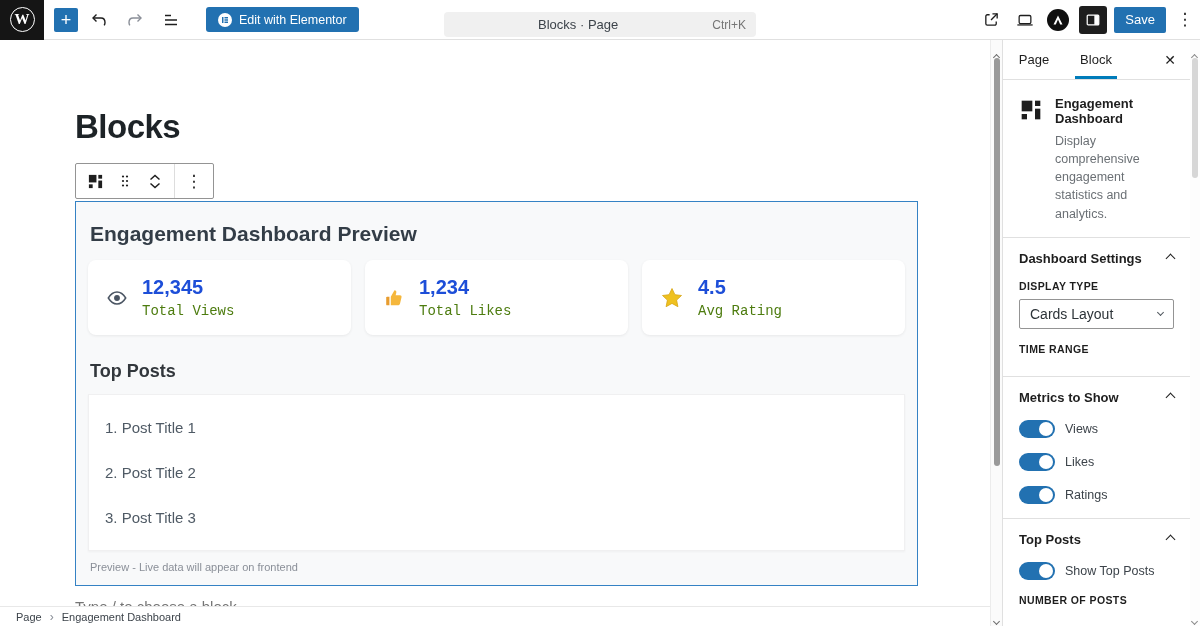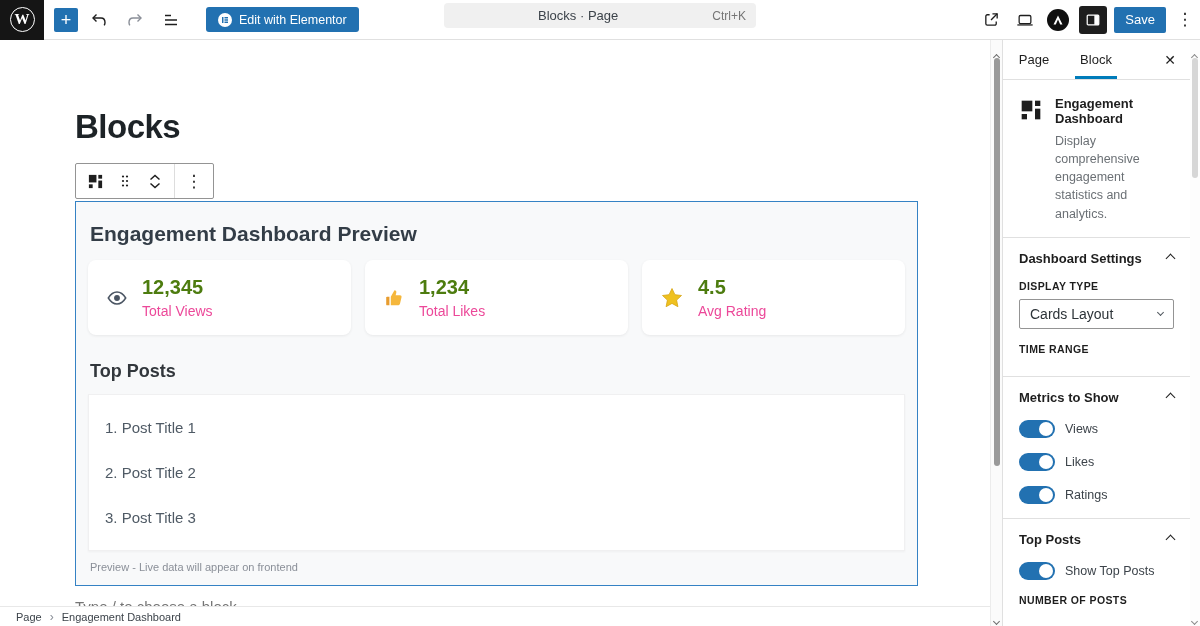--- a/index.html
+++ b/index.html
@@ -13,21 +13,21 @@
   .wp-circle { width:25px; height:25px; border:1.6px solid #fff; border-radius:50%;
     display:flex; align-items:center; justify-content:center;
     font-family:"Liberation Serif", serif; font-size:15px; font-weight:bold; color:#fff; }
   .tb-left { display:flex; align-items:center; gap:6px; padding-left:10px; }
   .plus-btn { width:24px; height:24px; border-radius:2px; background:#2271b1; color:#fff;
     display:flex; align-items:center; justify-content:center; font-size:18px; line-height:1; cursor:pointer; }
   .icon-btn { width:30px; height:30px; display:flex; align-items:center; justify-content:center; color:#1e1e1e; cursor:pointer; background:none; border:none; }
   .elementor-btn { margin-left:14px; height:25px; background:#2271b1; color:#fff; border:none; border-radius:3px;
     display:flex; align-items:center; gap:7px; padding:4px 12px; font-size:12.5px; cursor:pointer; font-family:inherit; }
   .elementor-badge { width:14px; height:14px; background:#fff; border-radius:50%; display:flex; align-items:center; justify-content:center; }
-  .cmd-pill { position:absolute; left:50%; top:3px; transform:translateX(-50%);
+  .cmd-pill { position:absolute; left:50%; top:12px; transform:translateX(-50%);
     width:312px; height:25px; background:#f0f0f0; border-radius:4px;
     display:flex; align-items:center; cursor:pointer; }
   .cmd-label { flex:1; text-align:center; font-size:13px; color:#3c434a; }
   .cmd-shortcut { font-size:12px; color:#757575; padding-right:10px; }
   .tb-right { margin-left:auto; display:flex; align-items:center; gap:4px; padding-right:0; }
   .astra-btn { width:22px; height:22px; border-radius:50%; background:#0f0f0f; display:flex; align-items:center; justify-content:center; cursor:pointer; margin:0 3px; }
   .panel-toggle { width:28px; height:28px; border-radius:3px; background:#1e1e1e; display:flex; align-items:center; justify-content:center; cursor:pointer; margin:0 3px; }
   .save-btn { height:26px; padding:0 11px; background:#2271b1; color:#fff; border:none; border-radius:2px; font-size:13px; cursor:pointer; font-family:inherit; }
   .ellipsis { font-size:17px; color:#1e1e1e; letter-spacing:0; }
 
@@ -41,22 +41,22 @@
   .bt-group { display:flex; align-items:center; gap:4px; padding:0 6px; }
   .bt-btn { width:26px; height:34px; display:flex; align-items:center; justify-content:center; cursor:pointer; }
   .bt-sep { width:1px; background:#ddd; }
   .mover { display:flex; flex-direction:column; align-items:center; justify-content:center; gap:1px; }
 
   .eng-block { width:843px; margin-top:2px; border:1.5px solid #3582c4; background:#f8f9fa; padding:14px 12px 12px 12px; cursor:pointer; }
   .eng-title { font-size:21px; font-weight:600; color:#333d47; padding:6px 0 14px 2px; }
   .stats-row { display:flex; gap:14px; }
   .stat-card { flex:1; background:#fff; border-radius:8px; box-shadow:0 1px 3px rgba(0,0,0,.07);
     display:flex; align-items:center; gap:14px; padding:14px 18px; height:75px; }
-  .stat-value { font-size:20px; font-weight:700; color:#4d7c0f; }
-  .stat-label { font-size:14px; color:#ec4899; margin-top:4px; }
+  .stat-value { font-size:20px; font-weight:700; color:#1d4ed8; }
+  .stat-label { font-size:14px; color:#4d7c0f; margin-top:4px;font-family:Liberation Mono, monospace; }
   .top-posts-title { font-size:18px; font-weight:700; color:#32373c; margin:26px 0 12px 2px; }
   .posts-card { background:#fff; border:1px solid #f0f0f1; box-shadow:0 1px 2px rgba(0,0,0,.04); padding:10px 16px; }
   .post-item { font-size:15px; color:#4f5a65; padding:14px 0; }
   .preview-note { font-size:11px; color:#8a8f98; margin-top:10px; padding-left:2px; }
   .appender { font-size:15px; color:#757575; margin-top:12px; }
 
   .bottombar { position:absolute; left:0; right:0; bottom:0; height:20px; background:#fff; border-top:1px solid #e8e8e8;
     display:flex; align-items:center; gap:8px; padding-left:16px; font-size:11px; color:#3c434a; }
   .crumb { cursor:pointer; }
   .crumb-sep { color:#8a8f98; font-size:12px; }

